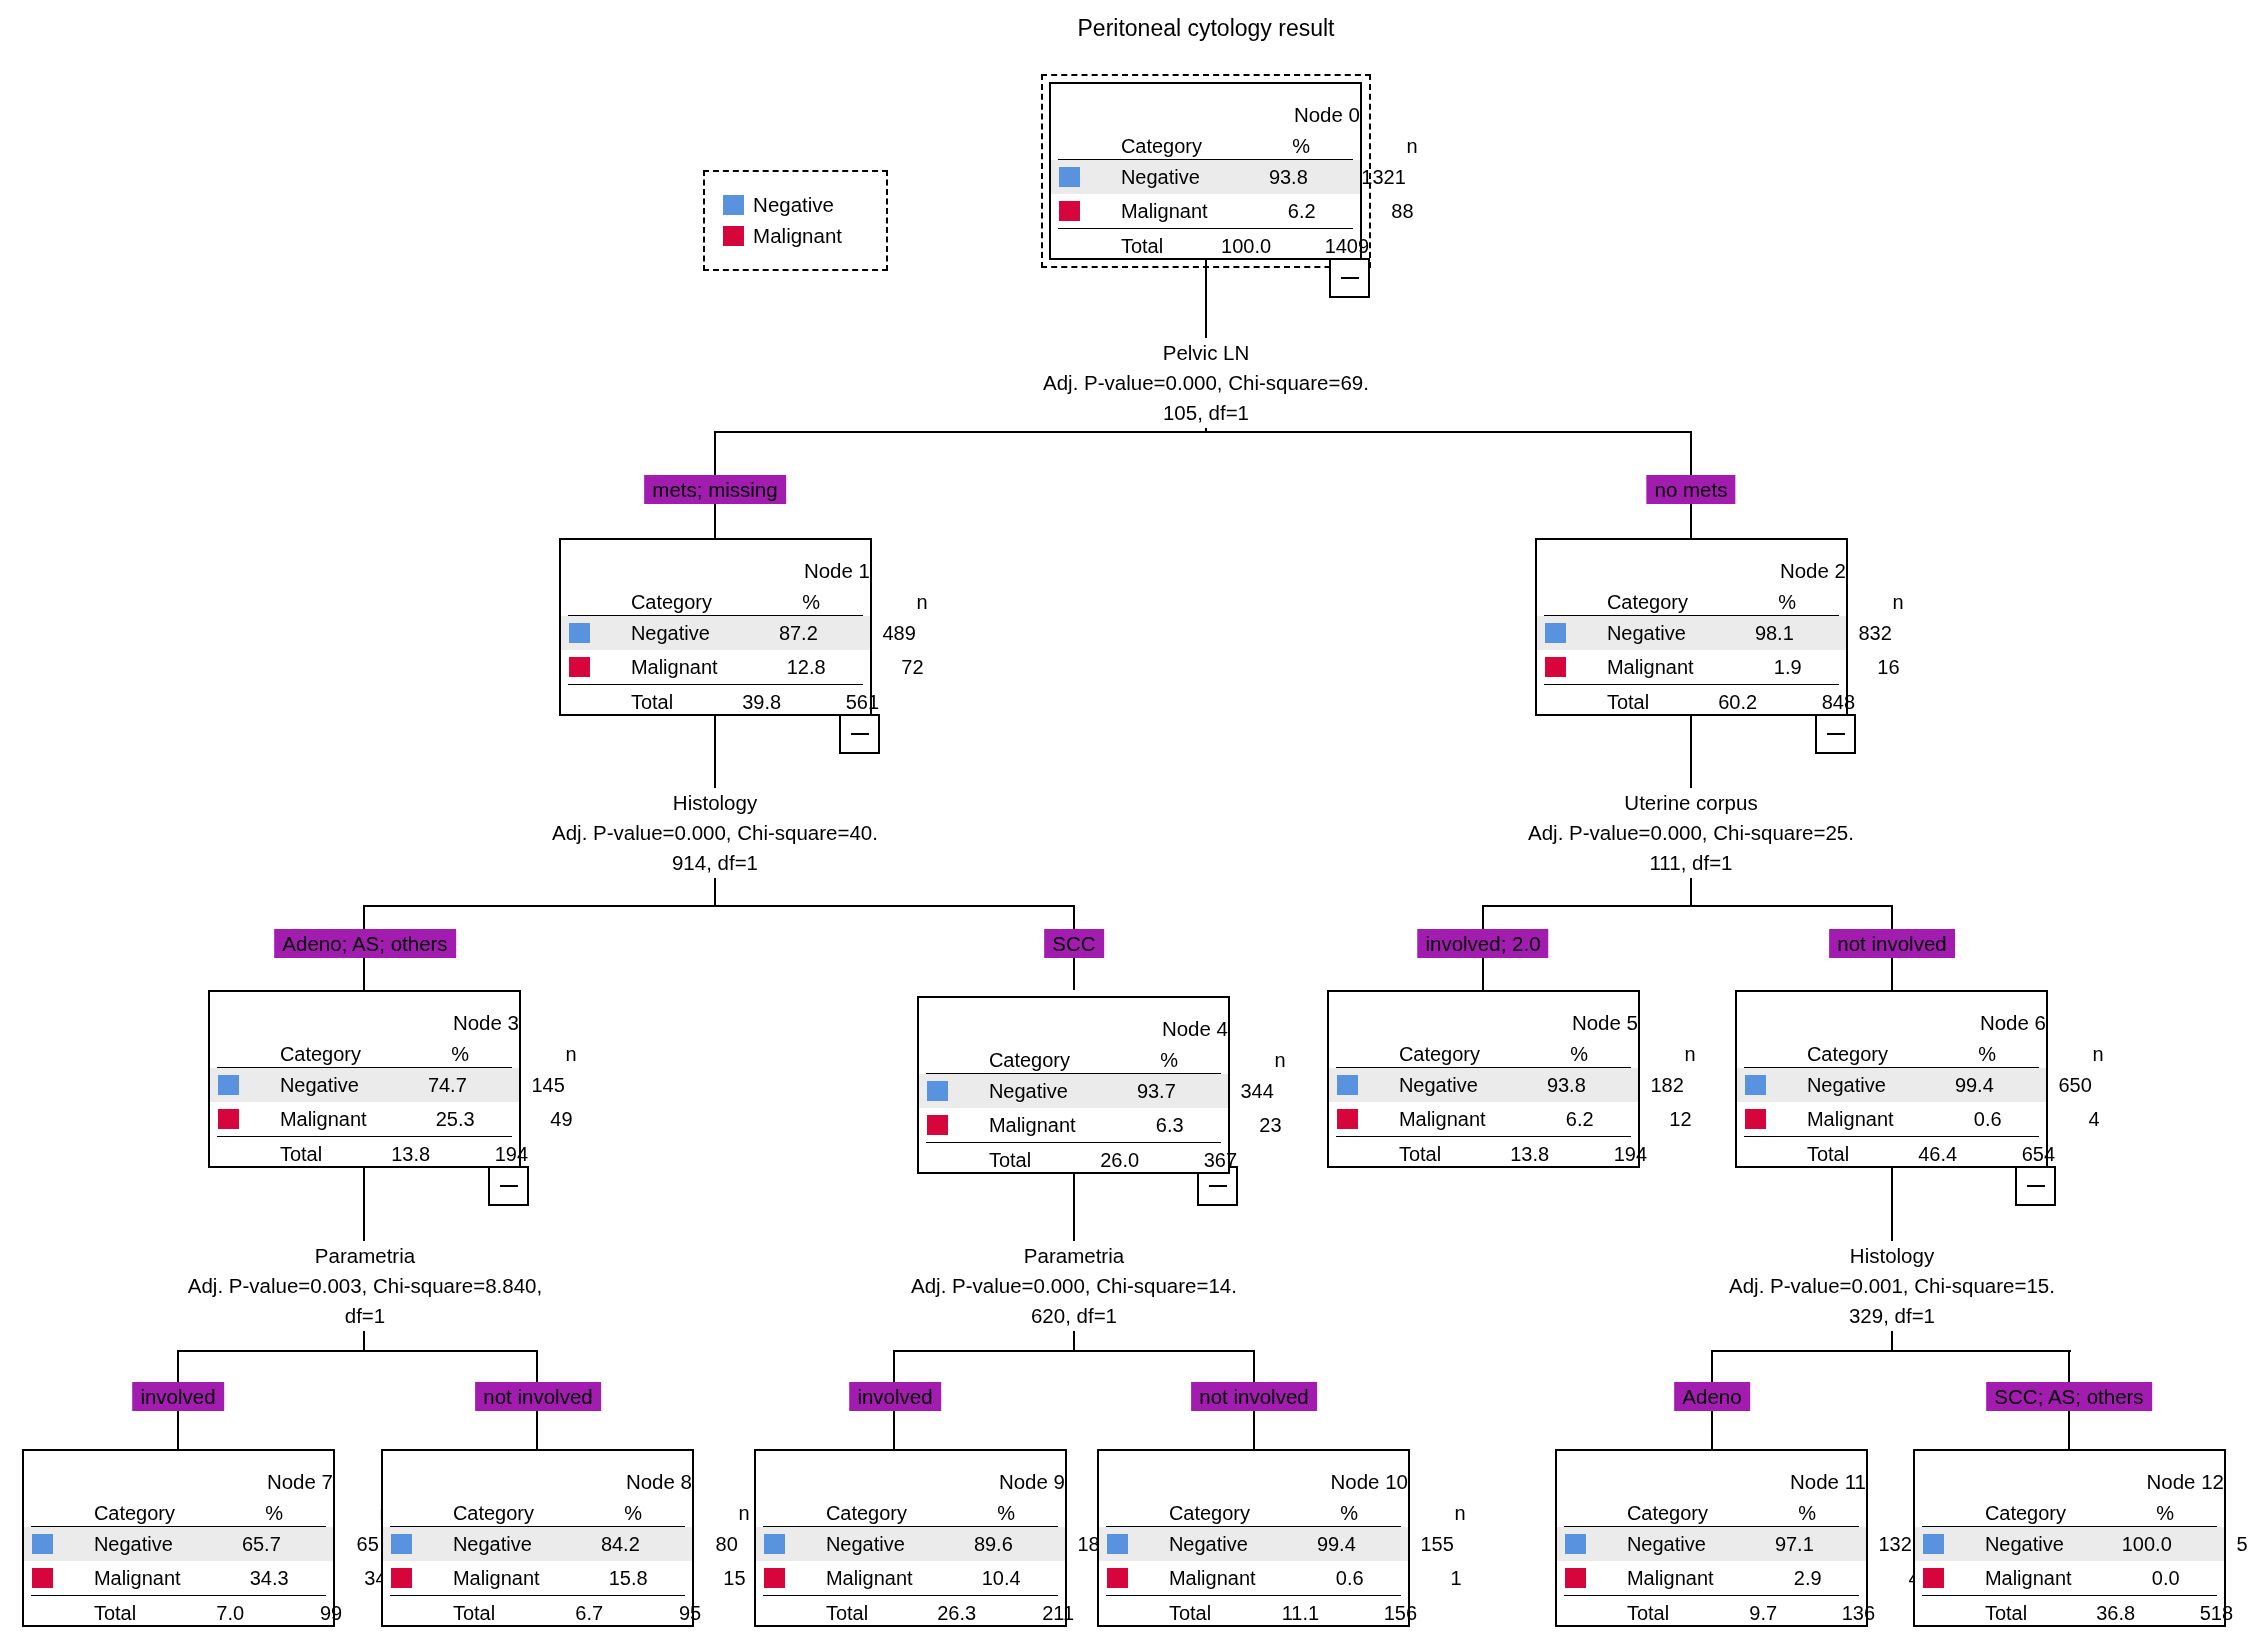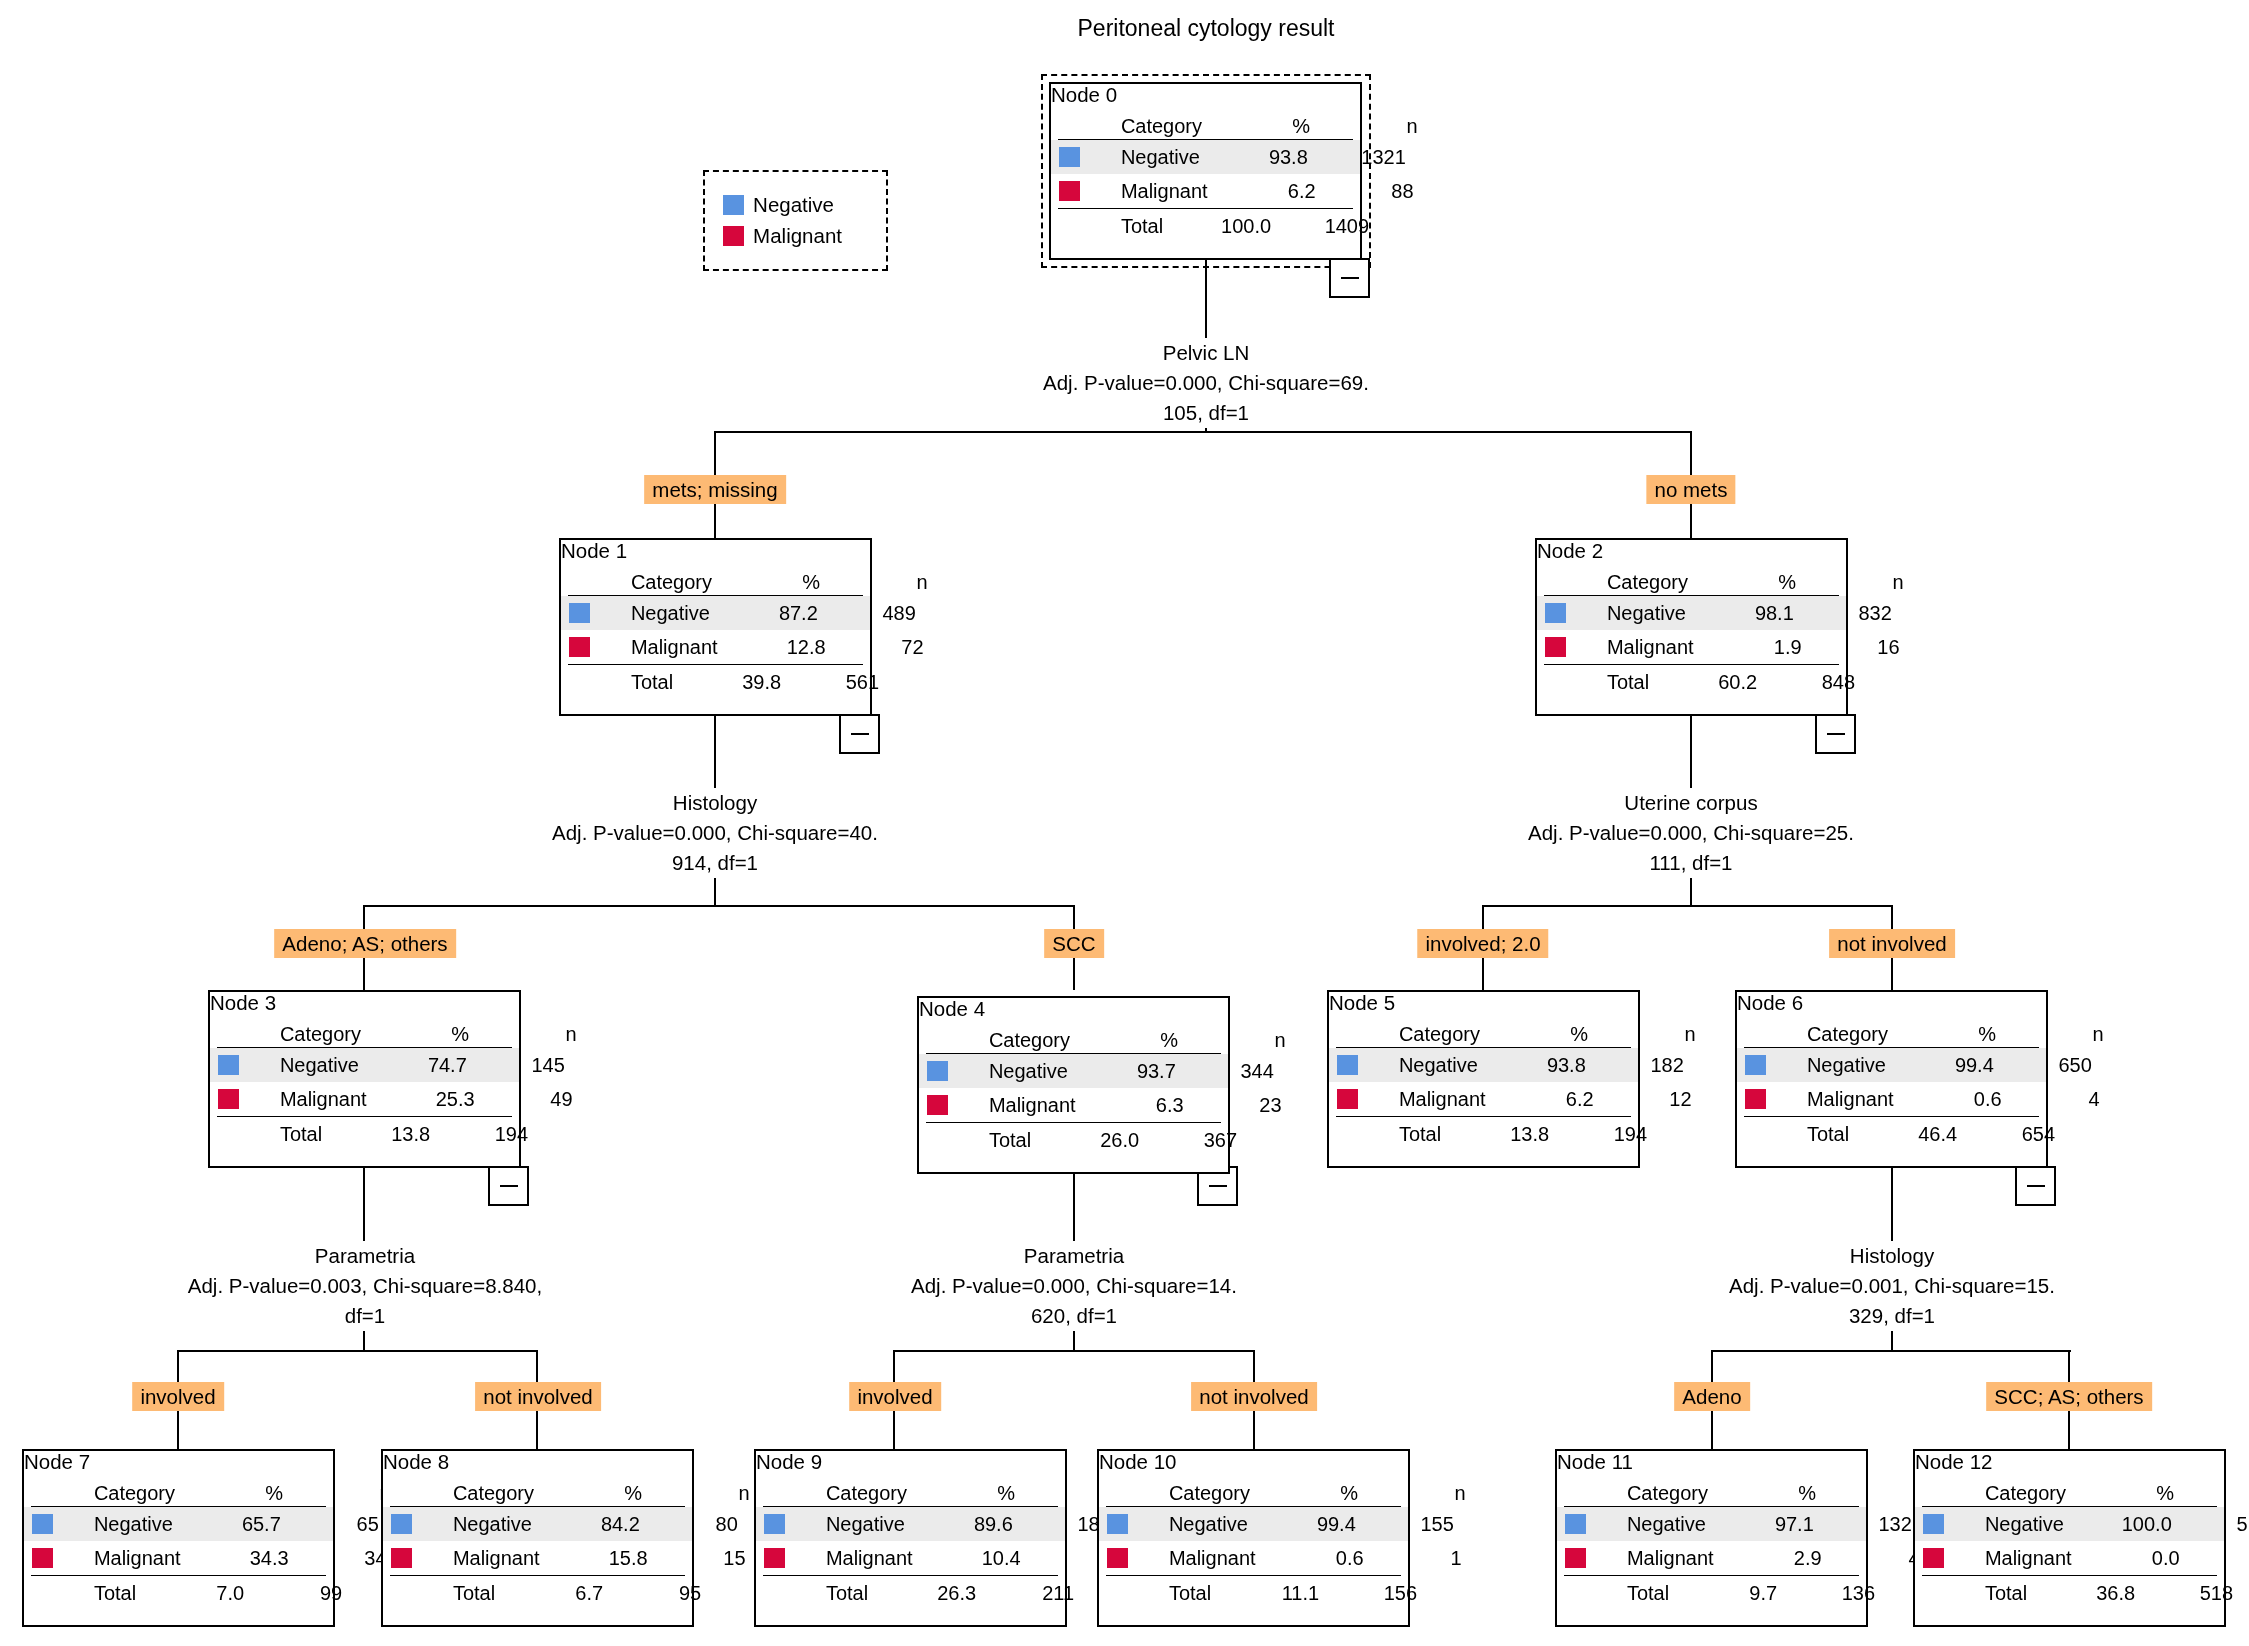--- a/index.html
+++ b/index.html
@@ -8,34 +8,34 @@
     font-family:"Liberation Sans",sans-serif;color:#000;overflow:hidden;
   }
   .chart-title{
     position:absolute;transform:translateX(-50%);font-size:23px;white-space:nowrap;
   }
   .cline{position:absolute;background:#000;}
   .node{
     position:absolute;width:313px;height:178px;background:#fff;
     border:2.1px solid #000;box-sizing:border-box;font-size:20px;line-height:1;
   }
-  .node-title{text-align:left;padding-top:1px;height:27px;font-size:20.5px;}
+  .node-title{text-align:right;padding-top:21px;height:27px;font-size:20.5px;}
   .nrow{display:flex;align-items:center;height:34px;padding:0 8.2px;gap:33px;}
   .nrow.hdr{height:27px;}
   .sw{width:20.5px;height:20.5px;flex:0 0 20.5px;margin-right:8.2px;}
   .sw.hide{visibility:hidden;}
   .cat{flex:1;text-align:left;white-space:nowrap;}
   .pct{flex:0 0 75px;text-align:right;white-space:nowrap;}
   .cnt{flex:0 0 65px;text-align:right;white-space:nowrap;}
   .hdr .pct{padding-right:9.6px;}
   .hdr .cnt{padding-right:2.7px;}
   .rule{border-top:1.4px solid #000;margin:0 6.8px;}
   .neg-row{background:#EBEBEB;}
   .branch-label{
-    position:absolute;transform:translateX(-50%);font-size:20.5px;background:#fdba74;
+    position:absolute;transform:translateX(-50%);font-size:20.5px;background:#a21caf;
     padding:2.7px 8.2px;white-space:nowrap;
   }
   .split-text{
     position:absolute;transform:translateX(-50%);font-size:20.5px;line-height:30px;
     text-align:center;background:#fff;white-space:nowrap;padding:0 4.1px;margin-top:32px;
   }
   .selection-rect{
     position:absolute;border:2.1px dashed #000;box-sizing:border-box;background:transparent;
   }
   .collapse-tab{

